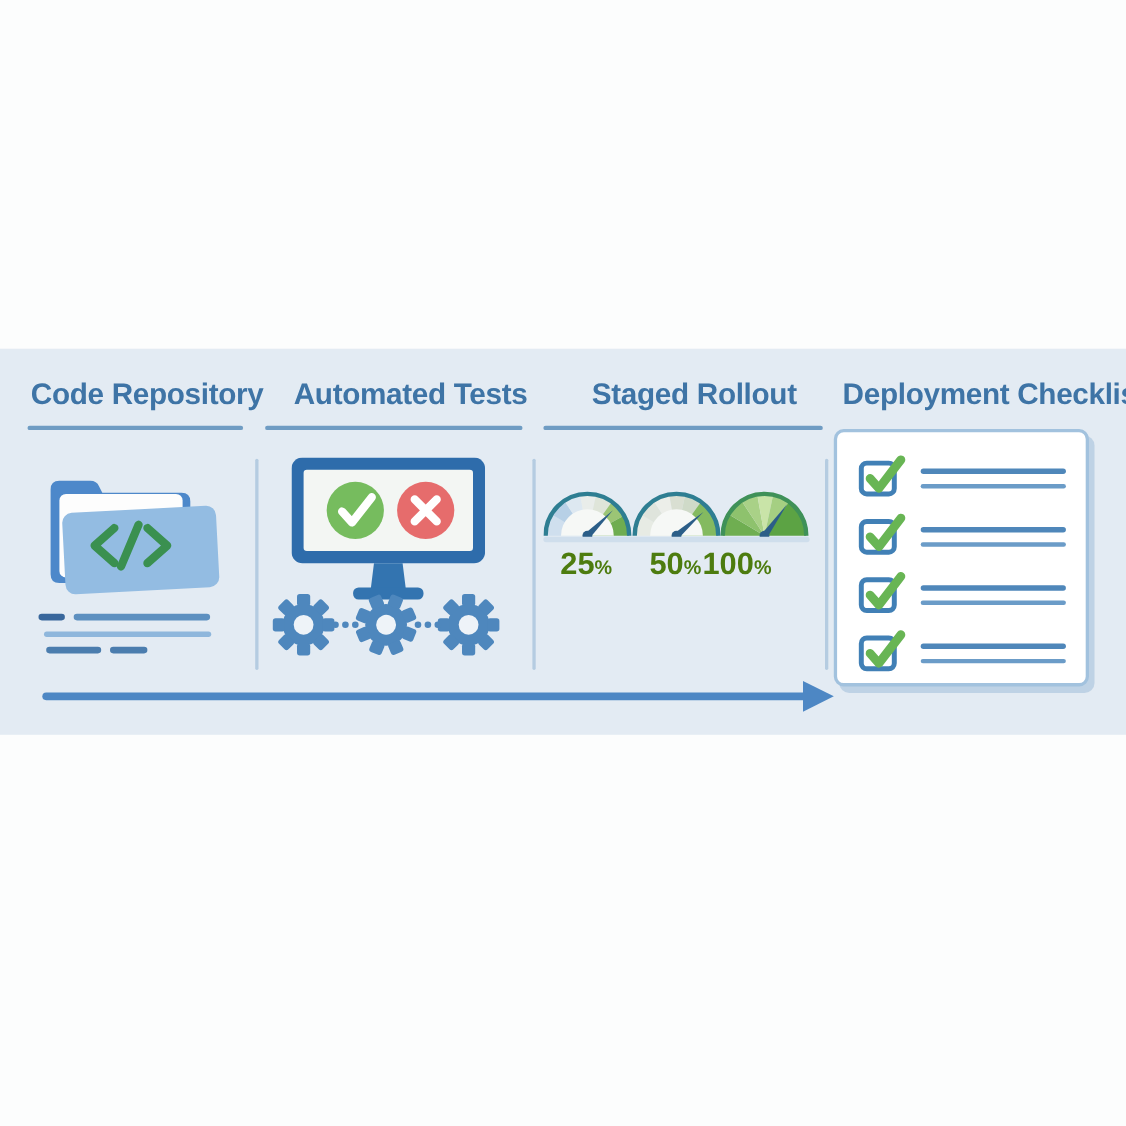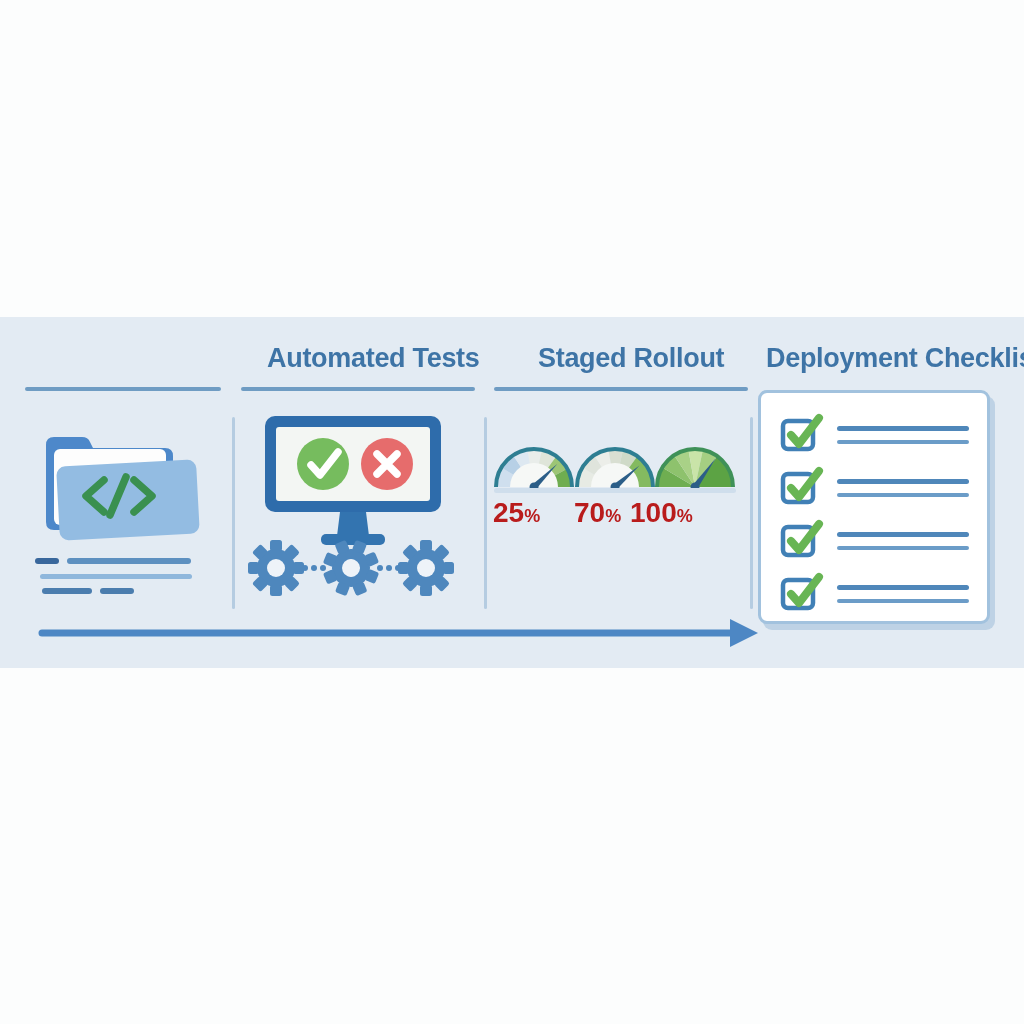--- a/index.html
+++ b/index.html
@@ -23,42 +23,43 @@
     background:#6f9cc3;
   }
   .divider{
     position:absolute;top:100px;height:192px;width:3px;border-radius:2px;
     background:#b5cce1;
   }
   .abs{position:absolute;}
   .bar{position:absolute;border-radius:3px;}
   
   .pct{
-    position:absolute;top:180px;width:80px;
-    color:#b91c1c;font-weight:700;font-size:28px;white-space:nowrap;
+    position:absolute;top:180px;width:80px;text-align:center;
+    color:#4d7c0f;font-weight:700;font-size:28px;white-space:nowrap;
   }
   .pct .pct-sign{font-size:18px;font-weight:700;}
   
   .card{
     position:absolute;left:758px;top:73px;width:232px;height:234px;
     background:#ffffff;border:3px solid #a2c2de;border-radius:9px;
     box-shadow:5px 6px 0 rgba(160,190,216,.55);
     padding:20px 0 0 18px;box-sizing:border-box;
     display:flex;flex-direction:column;gap:13px;
   }
   .check-row{display:flex;align-items:center;gap:12px;height:40px;}
   .check-lines{display:flex;flex-direction:column;gap:9px;padding-top:4px;}
   .line-thick{width:132px;height:5px;background:#4f87ba;border-radius:3px;}
   .line-thin{width:132px;height:4px;background:#6b9cc8;border-radius:3px;}
 </style>
 </head>
 <body>
 
 <div class="banner">
 
+  <div class="heading" style="left:28px">Code Repository</div>
   <div class="heading" style="left:538px">Staged Rollout</div>
   <div class="heading" style="left:267px">Automated Tests</div>
   <div class="heading" style="left:766px">Deployment Checklist</div>
 
   <div class="underline" style="left:25px;width:196px"></div>
   <div class="underline" style="left:241px;width:234px"></div>
   <div class="underline" style="left:494px;width:254px"></div>
 
   <div class="divider" style="left:232px"></div>
   <div class="divider" style="left:484px"></div>
@@ -182,21 +183,21 @@
         <circle cx="40" cy="43" r="4.5" fill="#2b5e88"></circle>
       </g>
     </g>
   </svg>
   <div class="bar" style="left:494px;top:171px;width:242px;height:5px;background:#cfdeec"></div>
 
   <div class="pct" style="left:493px">
     <span>25</span><span class="pct-sign">%</span>
   </div>
   <div class="pct" style="left:574px">
-    <span>70</span><span class="pct-sign">%</span>
+    <span>50</span><span class="pct-sign">%</span>
   </div>
   <div class="pct" style="left:630px">
     <span>100</span><span class="pct-sign">%</span>
   </div>
 
   <div class="card">
     <div class="check-row">
       <svg width="46" height="40" viewBox="0 0 46 40" style="overflow:visible">
         <rect x="4" y="8" width="30" height="28" rx="5" fill="#ffffff" stroke="#4180b6" stroke-width="4.5"></rect>
         <path d="M12,22 L20,31 L40,5" stroke="#68b554" stroke-width="8" fill="none" stroke-linecap="round" stroke-linejoin="round"></path>

